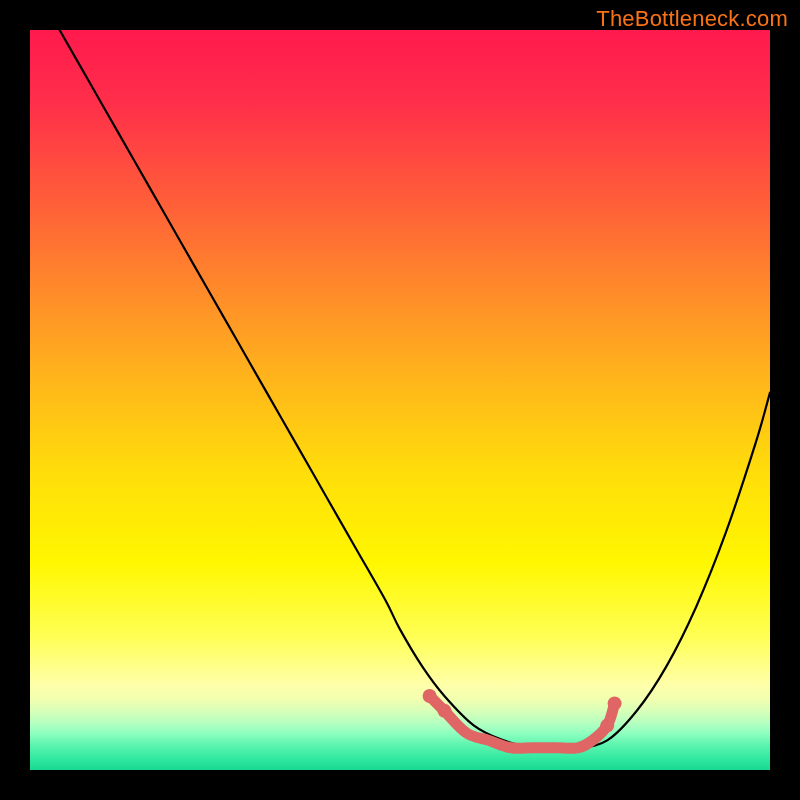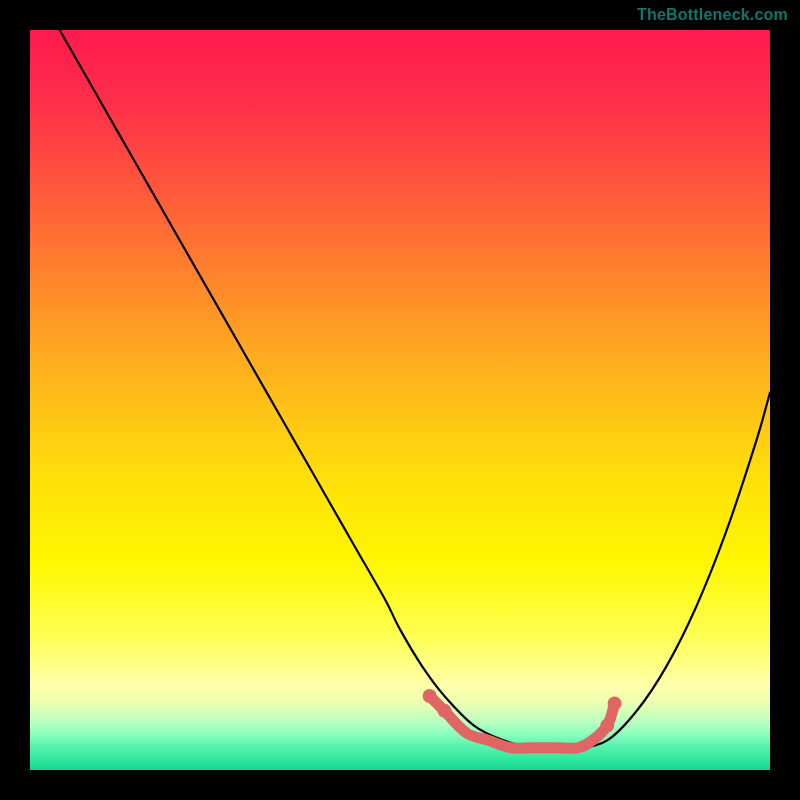--- a/index.html
+++ b/index.html
@@ -30,23 +30,23 @@
     left: 0;
     top: 0;
     width: 740px;
     height: 740px;
   }
   .watermark {
     position: absolute;
     top: 6px;
     right: 12px;
     font-family: Arial, Helvetica, sans-serif;
-    font-size: 16px;
-    font-weight: 700;
-    color: #0f766e;
+    font-size: 22px;
+    font-weight: 400;
+    color: #f97316;
     letter-spacing: 0.2px;
   }
 </style>
 </head>
 <body>
 
 <div class="frame">
 
   <svg class="plot-bg" viewBox="0 0 740 740" preserveAspectRatio="none">
     <defs>

